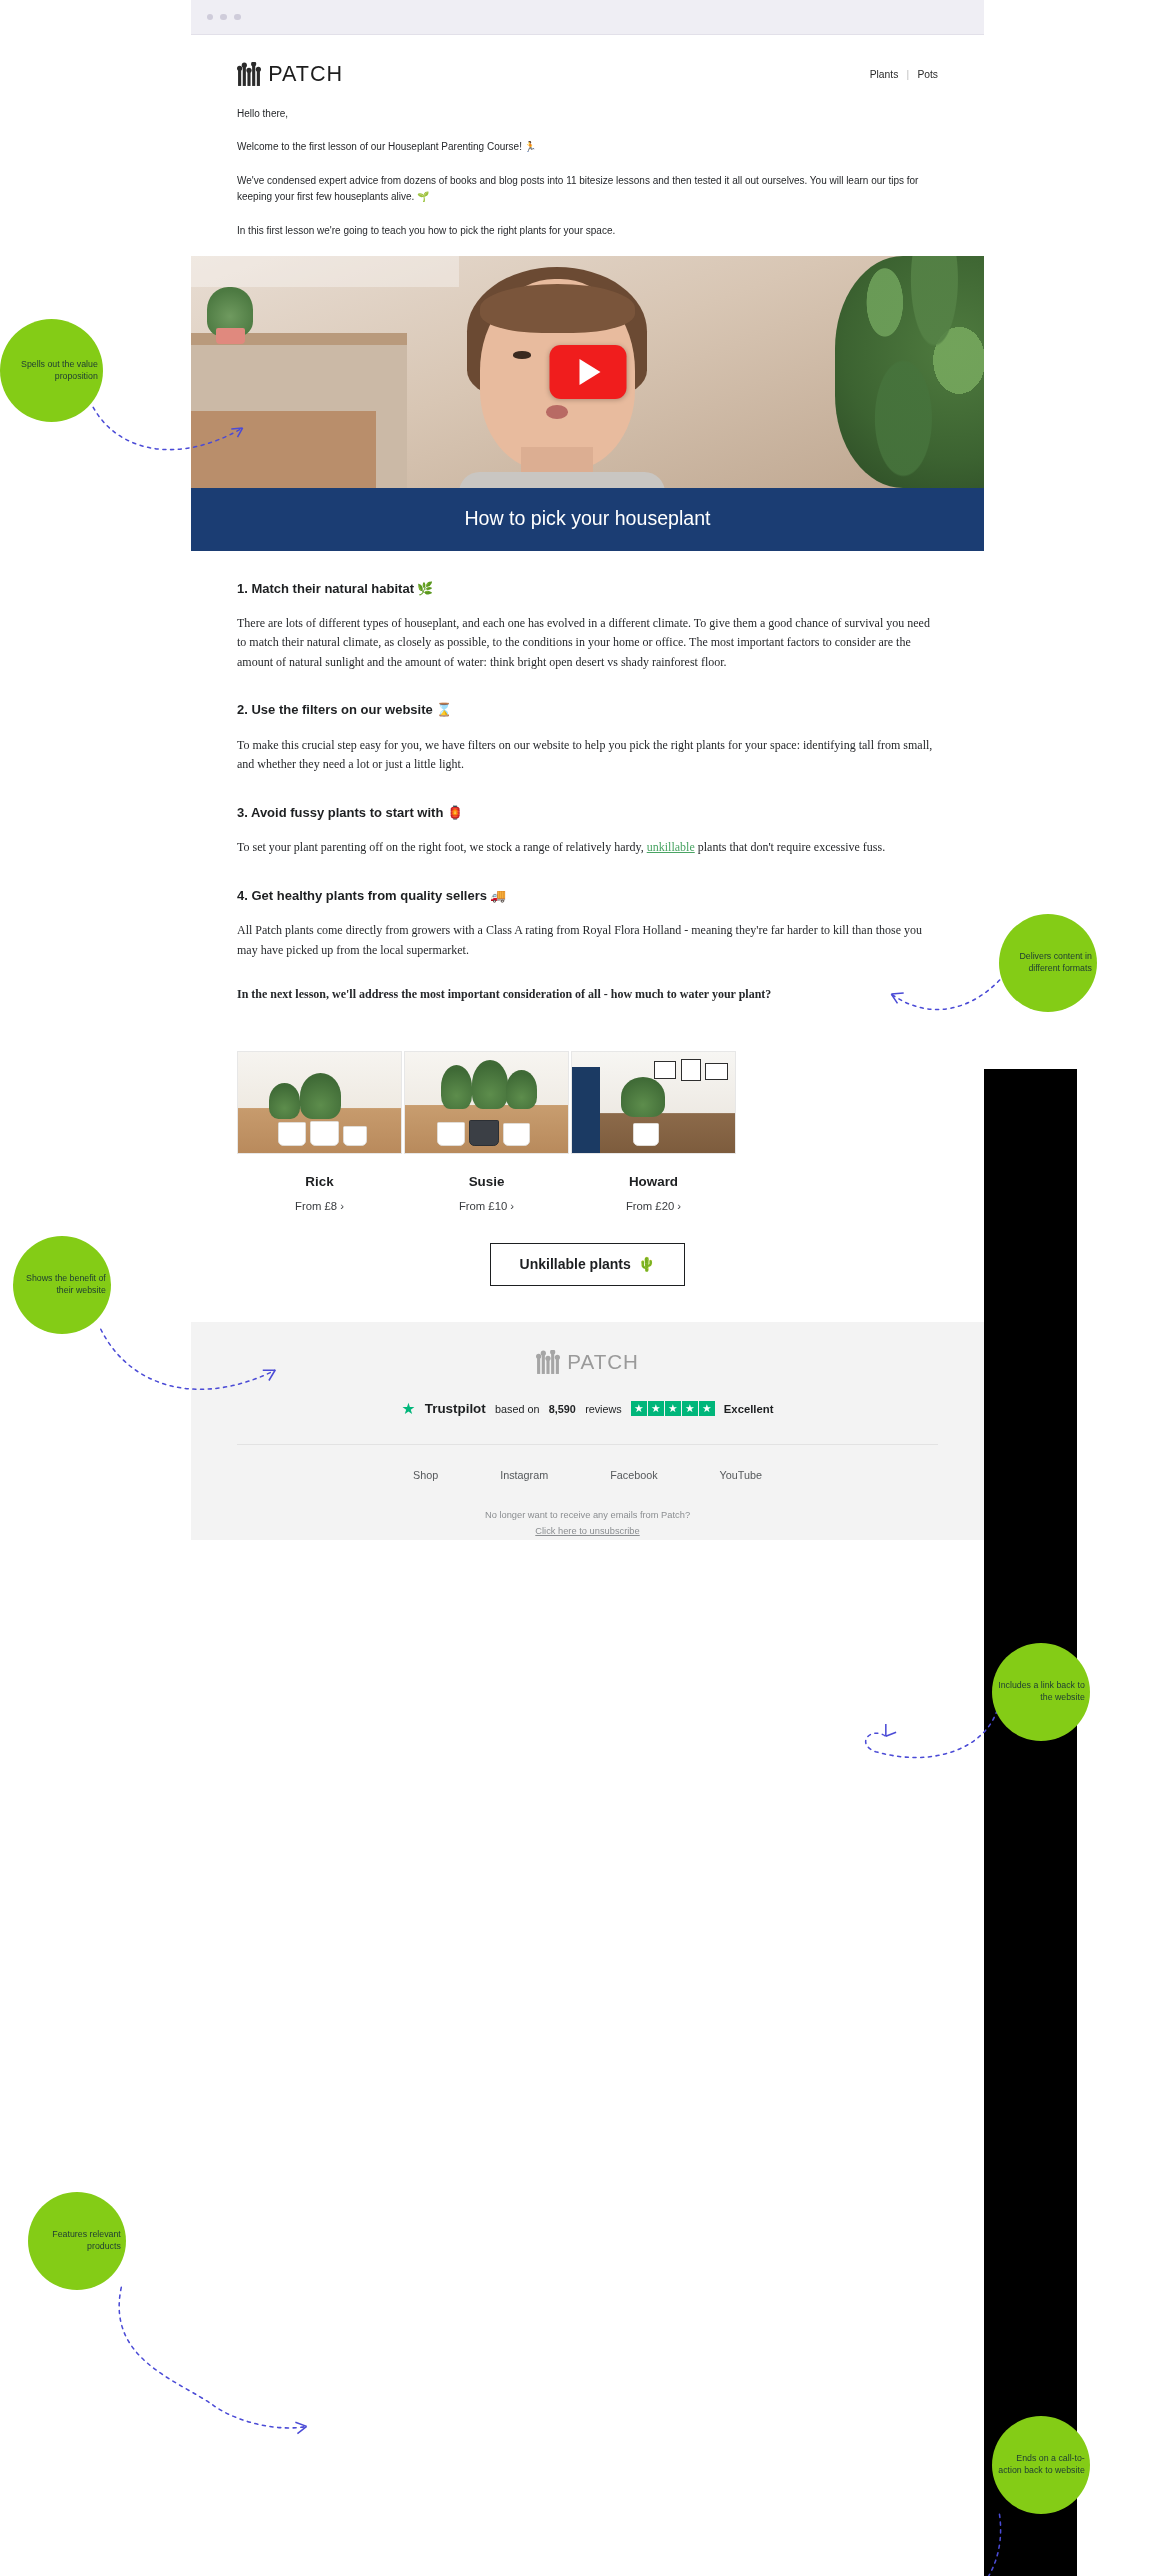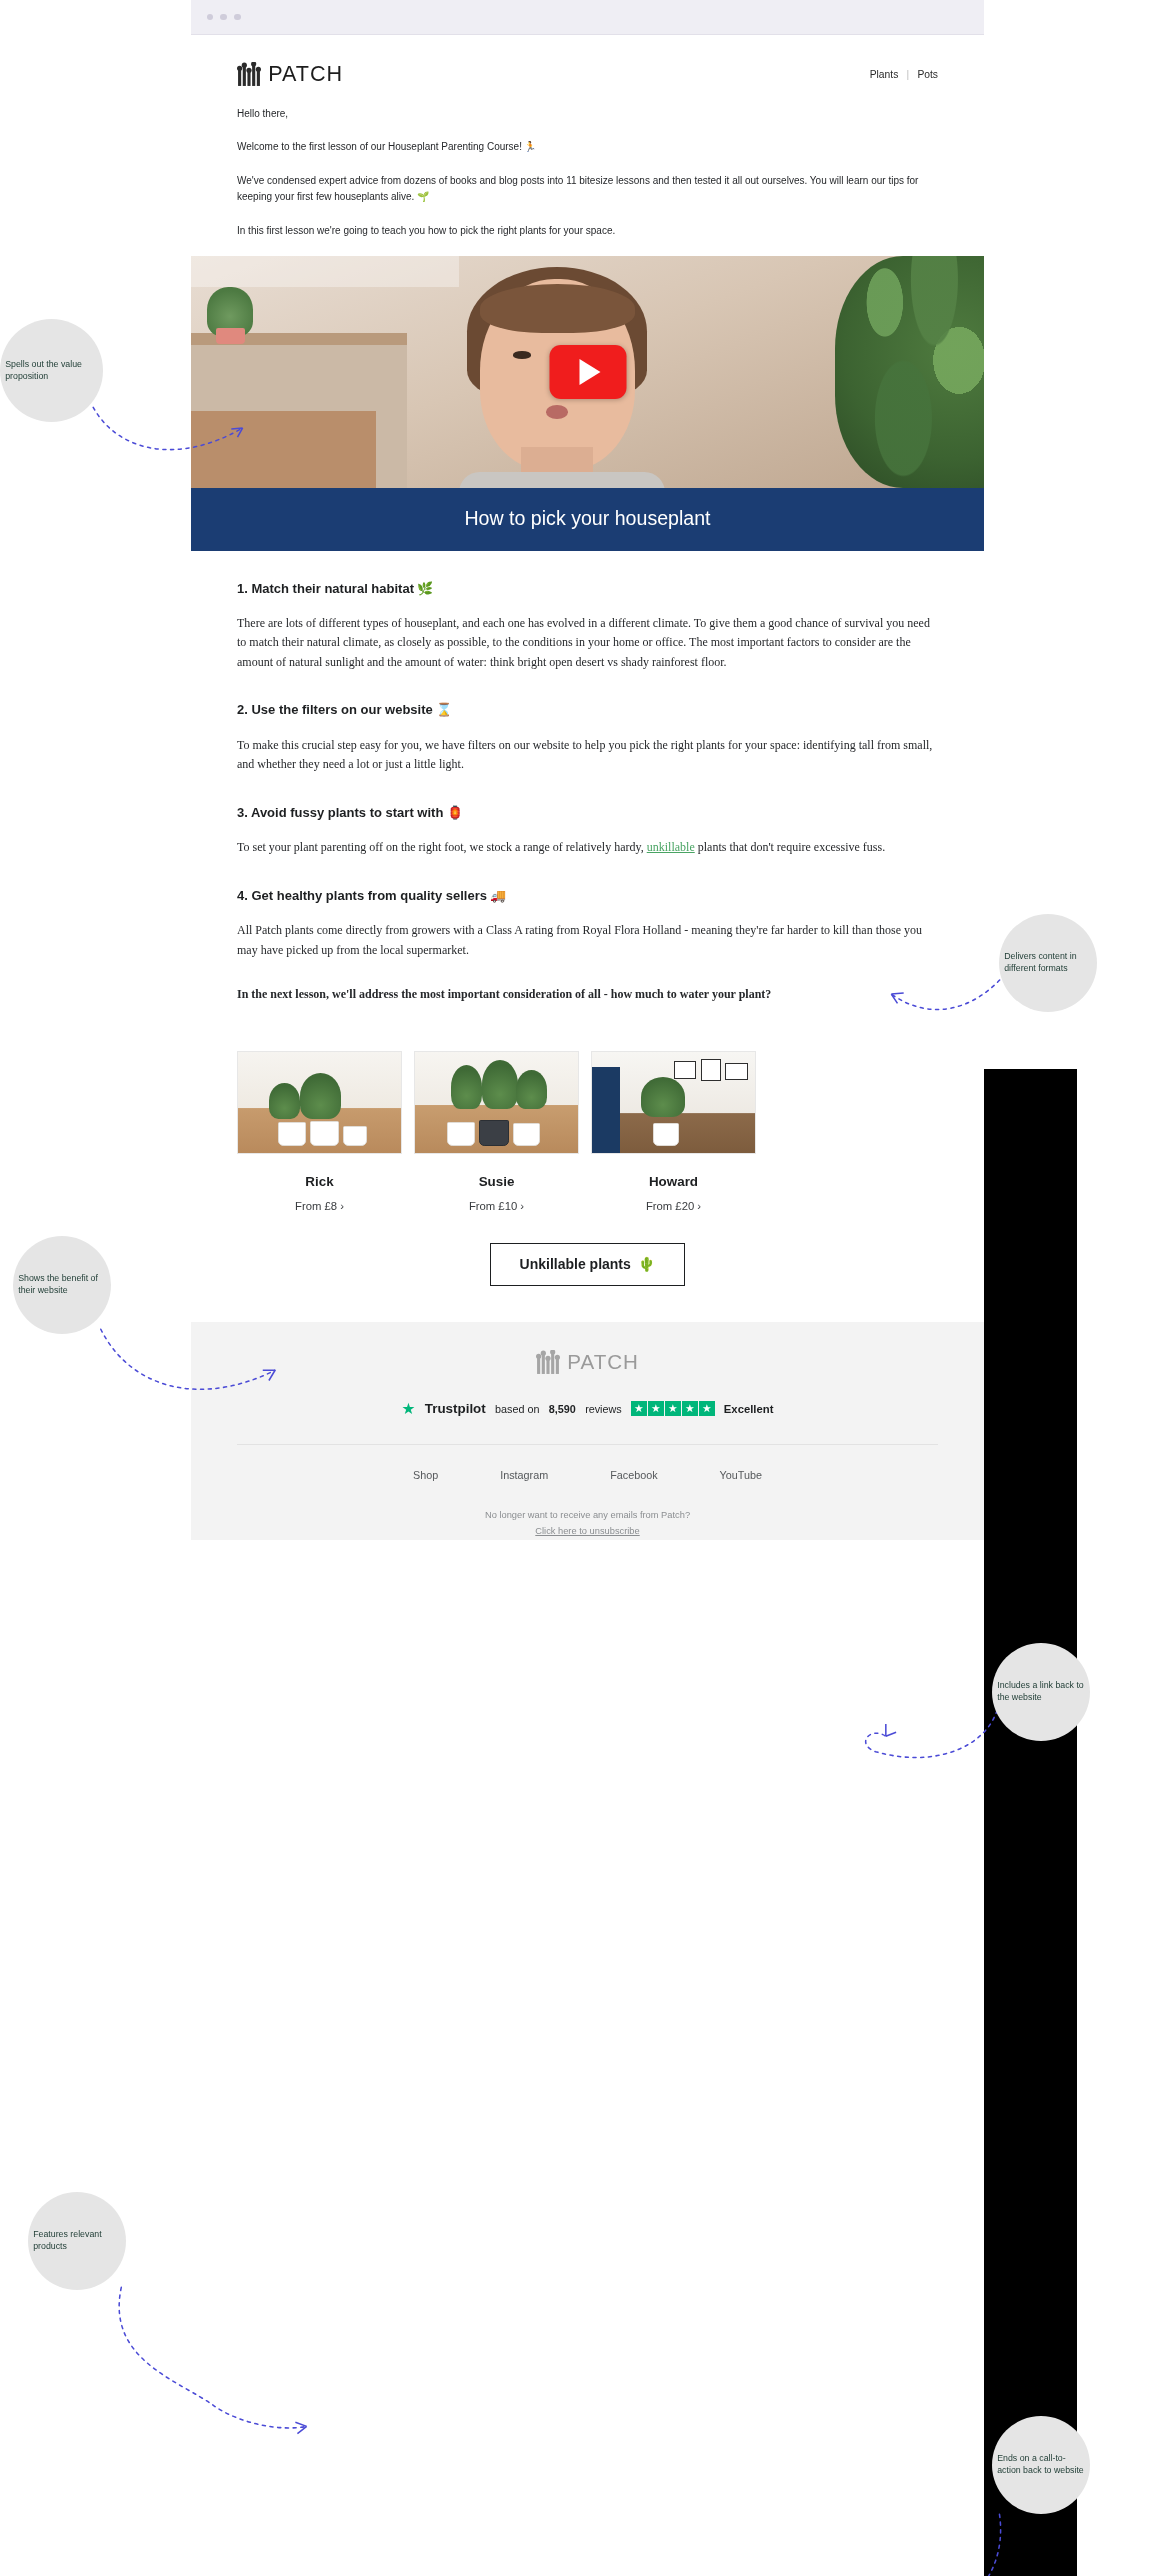--- a/index.html
+++ b/index.html
@@ -163,21 +163,21 @@
     font-size: 12px;
     line-height: 1.62;
     color: #26282b;
     margin: 0 0 15.5px 0;
     font-family: Liberation Serif, serif;
   }
 
   
   .products {
     display: flex;
-    gap: 12px;
+    gap: 2px;
     padding: 31px 46px 0 46px;
   }
   .product { width: 165px; }
   .product-img {
     width: 165px; height: 103px;
     border: 0.5px solid #e7e7e7;
     position: relative;
     overflow: hidden;
     background: #f4f1ec;
   }
@@ -245,27 +245,27 @@
   }
   .unsub a { color: #8b8e91; text-decoration: underline; }
   .legal {
     text-align: center; margin-top: 15.5px; font-size: 8.8px; color: #9a9da0; line-height: 1.8;
     padding-bottom: 31px;
   }
 
   
   .callout {
     position: absolute;
-    background: #e5e5e5;
+    background: #84cc16;
     color: #1d3b33;
     border-radius: 50%;
     display: flex;
     align-items: center;
     justify-content: center;
-    text-align: left;
+    text-align: right;
     font-size: 8.8px;
     line-height: 1.35;
     padding: 5.2px;
     z-index: 40;
   }
   .dotted-path { position: absolute; z-index: 39; }
 </style>
 </head>
 <body>
 

